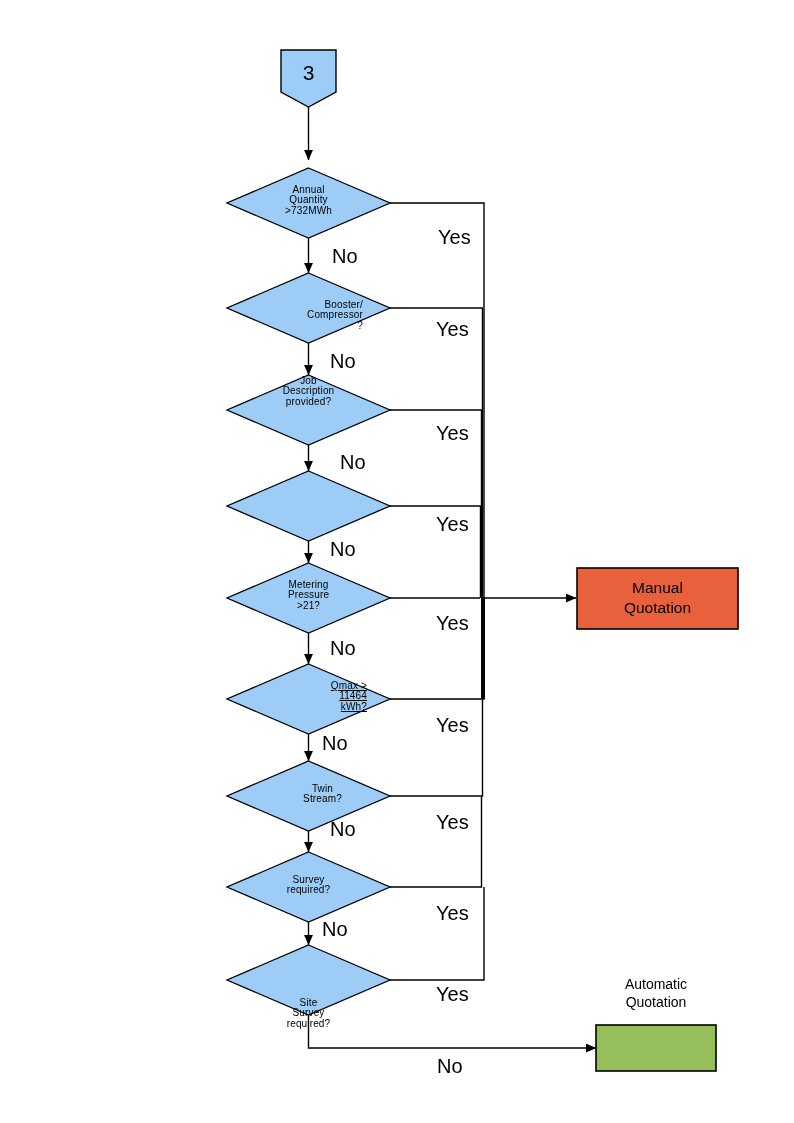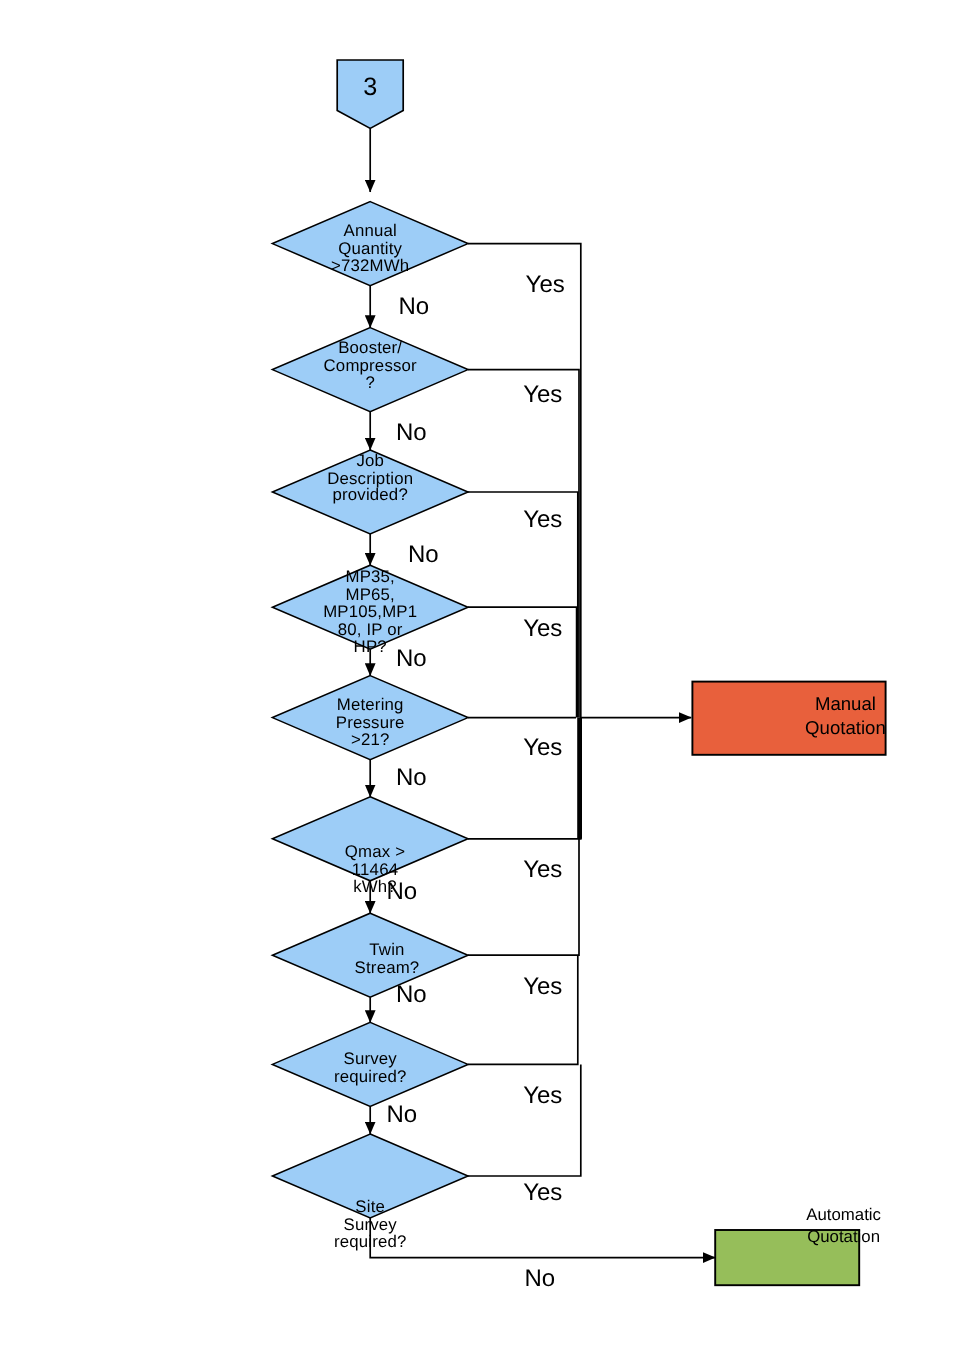--- a/index.html
+++ b/index.html
@@ -27,30 +27,29 @@
   }
   .node-text {
     position: absolute;
     text-align: center;
     color: #000000;
     line-height: 1.04;
     pointer-events: none;
     white-space: pre-line;
   }
   .diamond-text {
-    font-size: 14px;
+    font-size: 10px;
     letter-spacing: 0.15px;
   }
   .start-text {
     font-size: 21px;
   }
   .terminal-text {
     font-size: 15.5px;
     line-height: 1.28;
-    padding-left: 47px;
   }
   .edge-label {
     position: absolute;
     font-size: 20px;
     color: #000000;
     pointer-events: none;
     white-space: nowrap;
   }
 </style>
 </head>
@@ -115,48 +114,43 @@
     <path d="M308.5,1015 L308.5,1048 L596,1048" fill="none" stroke="#000000" stroke-width="1.4" marker-end="url(#arrow)"></path>
 
     <rect x="596" y="1025" width="120" height="46" fill="#96BE5A" stroke="#000000" stroke-width="1.6"></rect>
   </svg>
 
   <div class="node-text start-text" style="left:281px; top:62px; width:55px;">3</div>
 
   <div class="node-text diamond-text" style="left:254px; top:185px; width:109px;">Annual
 Quantity
 &gt;732MWh</div>
-  <div class="node-text diamond-text" style="left:254px; top:282px; width:109px;">Booster/
+  <div class="node-text diamond-text" style="left:254px; top:300px; width:109px;text-align:right;">Booster/
 Compressor
 ?</div>
   <div class="node-text diamond-text" style="left:254px; top:376px; width:109px;">Job
 Description
 provided?</div>
-  <div class="node-text diamond-text" style="left:254px; top:473px; width:109px;">MP35,
-MP65,
-MP105,MP1
-80, IP or
-HP?</div>
   <div class="node-text diamond-text" style="left:254px; top:580px; width:109px;">Metering
 Pressure
 &gt;21?</div>
-  <div class="node-text diamond-text" style="left:258px; top:702px; width:109px; text-align:center;">Qmax &gt;
+  <div class="node-text diamond-text" style="left:258px; top:681px; width:109px; text-align:right;text-decoration:underline;">Qmax &gt;
 11464
 kWh?</div>
   <div class="node-text diamond-text" style="left:268px; top:784px; width:109px;">Twin
 Stream?</div>
   <div class="node-text diamond-text" style="left:254px; top:875px; width:109px;">Survey
 required?</div>
   <div class="node-text diamond-text" style="left:254px; top:962px; width:109px;margin-top:36px;">Site
 Survey
 required?</div>
 
   <div class="node-text terminal-text" style="left:577px; top:578px; width:161px;">Manual
 Quotation</div>
-  <div class="node-text terminal-text" style="left:596px; top:1004px; width:120px; font-size:14px;">Automatic
+  <div class="node-text terminal-text" style="left:596px; top:976px; width:120px; font-size:14px;">Automatic
 Quotation</div>
 
   <div class="edge-label" style="left:438px; top:226px;">Yes</div>
   <div class="edge-label" style="left:436px; top:318px;">Yes</div>
   <div class="edge-label" style="left:436px; top:422px;">Yes</div>
   <div class="edge-label" style="left:436px; top:513px;">Yes</div>
   <div class="edge-label" style="left:436px; top:612px;">Yes</div>
   <div class="edge-label" style="left:436px; top:714px;">Yes</div>
   <div class="edge-label" style="left:436px; top:811px;">Yes</div>
   <div class="edge-label" style="left:436px; top:902px;">Yes</div>

